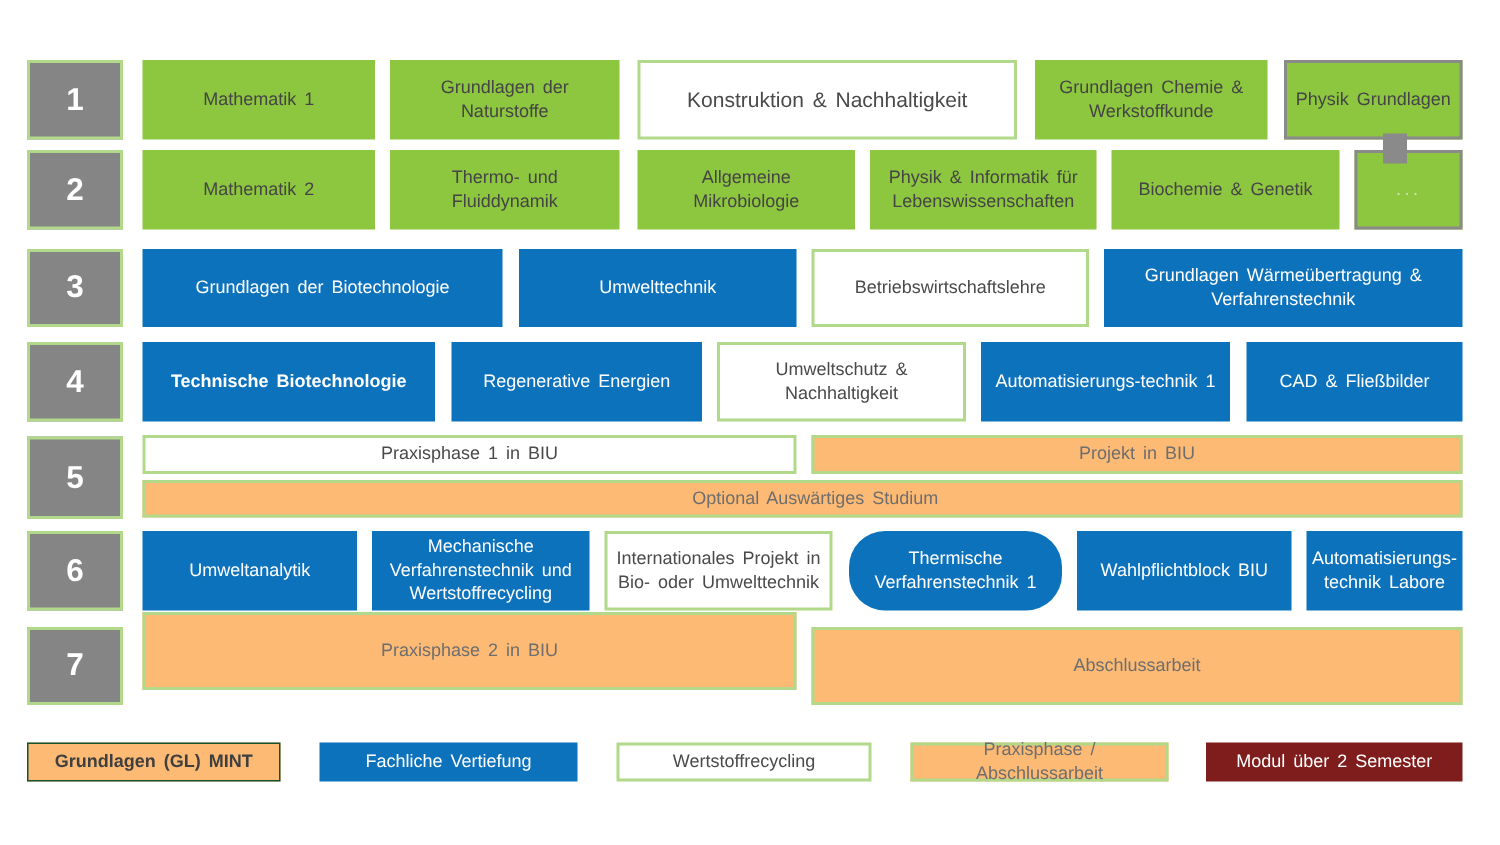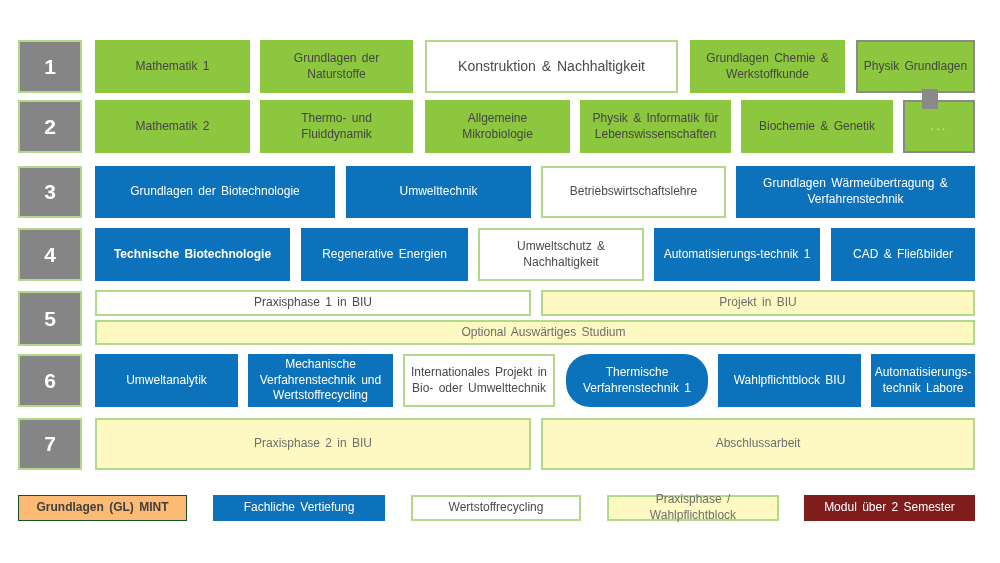--- a/index.html
+++ b/index.html
@@ -10,21 +10,21 @@
   .box{
     position:absolute;box-sizing:border-box;
     display:flex;align-items:center;justify-content:center;
     text-align:center;font-size:12px;line-height:1.3;word-spacing:2px;
     padding:2px 5px;
   }
   .green{background:#8dc63f;color:#454545;}
   .green.twosem{border:2px solid #8a8a8a;}
   .blue{background:#0d72bc;color:#ffffff;}
   .frame{background:#ffffff;border:2px solid #b2d98a;color:#4a4a4a;}
-  .grayb{background:#fef9c3;border:2px solid #b2d98a;color:#6e6e6e;}
+  .grayb{background:#fdba74;border:2px solid #b2d98a;color:#6e6e6e;}
   .num{
     background:#858585;border:2px solid #b2d98a;color:#ffffff;
     font-size:21px;font-weight:bold;
   }
   .dots{color:#cde3ae;font-size:13px;letter-spacing:2px;}
   .legend-green{background:#fdba74;border:1px solid #14532d;color:#3f3f3f;font-weight:bold;}
   .legend-dark{background:#7f1d1d;color:#ffffff;}
   .connector{position:absolute;background:#8a8a8a;z-index:5;}
   .wide{font-size:14px;}
 </style>
@@ -71,22 +71,22 @@
   <div class="box grayb" style="left:541px;top:290px;width:434px;height:26px;">Projekt in BIU</div>
   <div class="box grayb" style="left:95px;top:320px;width:880px;height:25px;padding-left:22px;">Optional Auswärtiges Studium</div>
 
   <div class="box blue" style="left:95px;top:354px;width:143px;height:53px;">Umweltanalytik</div>
   <div class="box blue" style="left:248px;top:354px;width:145px;height:53px;">Mechanische Verfahrenstechnik und Wertstoffrecycling</div>
   <div class="box frame" style="left:403px;top:354px;width:152px;height:53px;">Internationales Projekt in Bio- oder Umwelttechnik</div>
   <div class="box blue" style="left:566px;top:354px;width:142px;height:53px;border-radius:24px;">Thermische Verfahrenstechnik 1</div>
   <div class="box blue" style="left:718px;top:354px;width:143px;height:53px;">Wahlpflichtblock BIU</div>
   <div class="box blue" style="left:871px;top:354px;width:104px;height:53px;">Automatisierungs-technik Labore</div>
 
-  <div class="box grayb" style="left:95px;top:418px;width:436px;height:52px;">Praxisphase 2 in BIU</div>
+  <div class="box grayb" style="left:95px;top:408px;width:436px;height:52px;">Praxisphase 2 in BIU</div>
   <div class="box grayb" style="left:541px;top:418px;width:434px;height:52px;">Abschlussarbeit</div>
 
   <div class="box legend-green" style="left:18px;top:495px;width:169px;height:26px;">Grundlagen (GL) MINT</div>
   <div class="box blue" style="left:213px;top:495px;width:172px;height:26px;">Fachliche Vertiefung</div>
   <div class="box frame" style="left:411px;top:495px;width:170px;height:26px;">Wertstoffrecycling</div>
-  <div class="box grayb" style="left:607px;top:495px;width:172px;height:26px;">Praxisphase / Wahlpflichtblock</div>
+  <div class="box grayb" style="left:607px;top:495px;width:172px;height:26px;">Praxisphase / Abschlussarbeit</div>
   <div class="box legend-dark" style="left:804px;top:495px;width:171px;height:26px;">Modul über 2 Semester</div>
 
 </div>
 
 </body></html>

